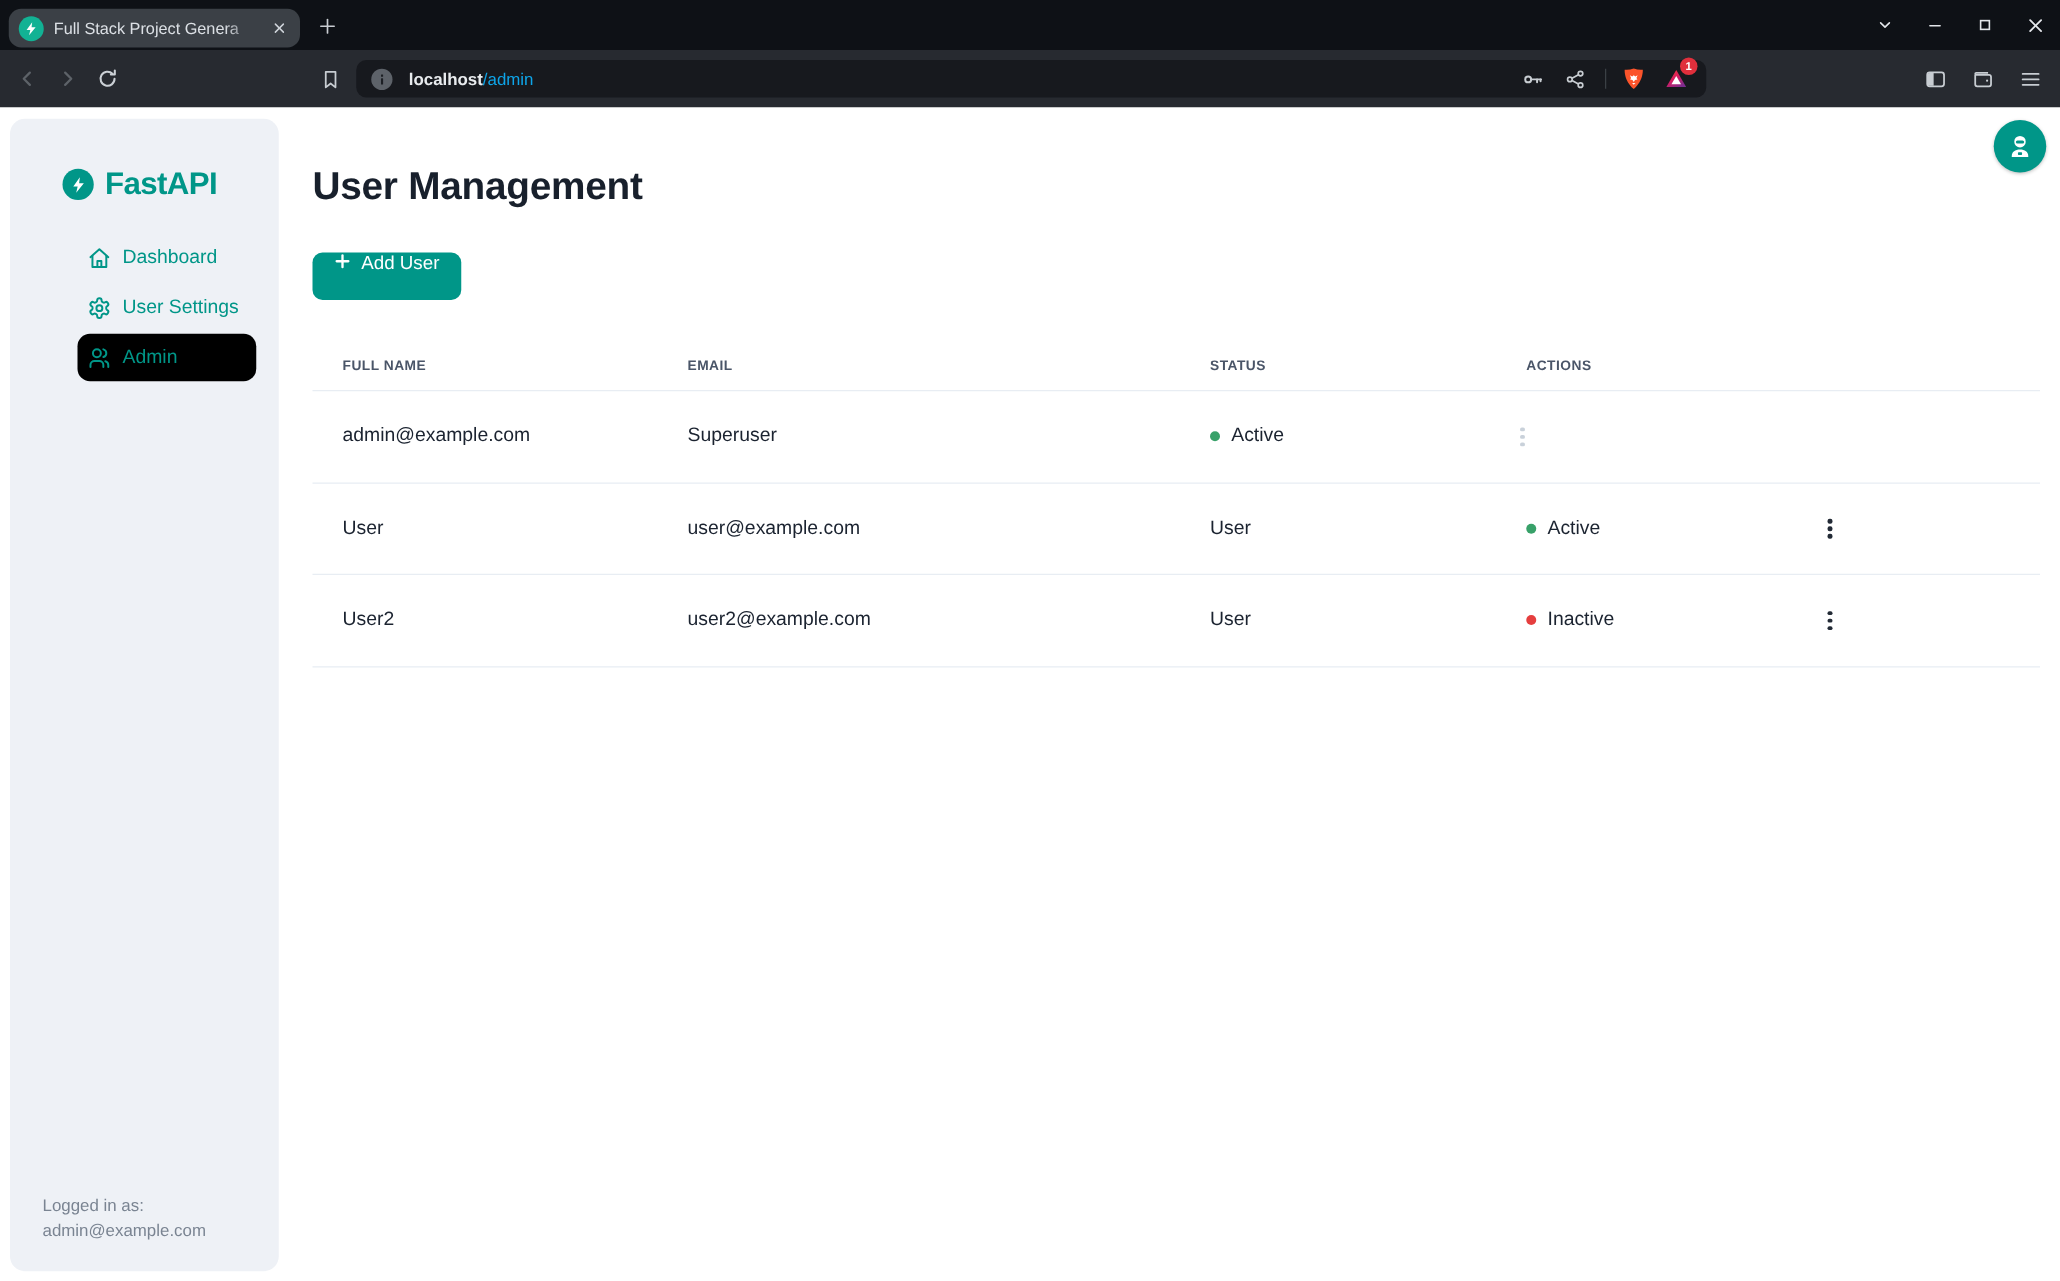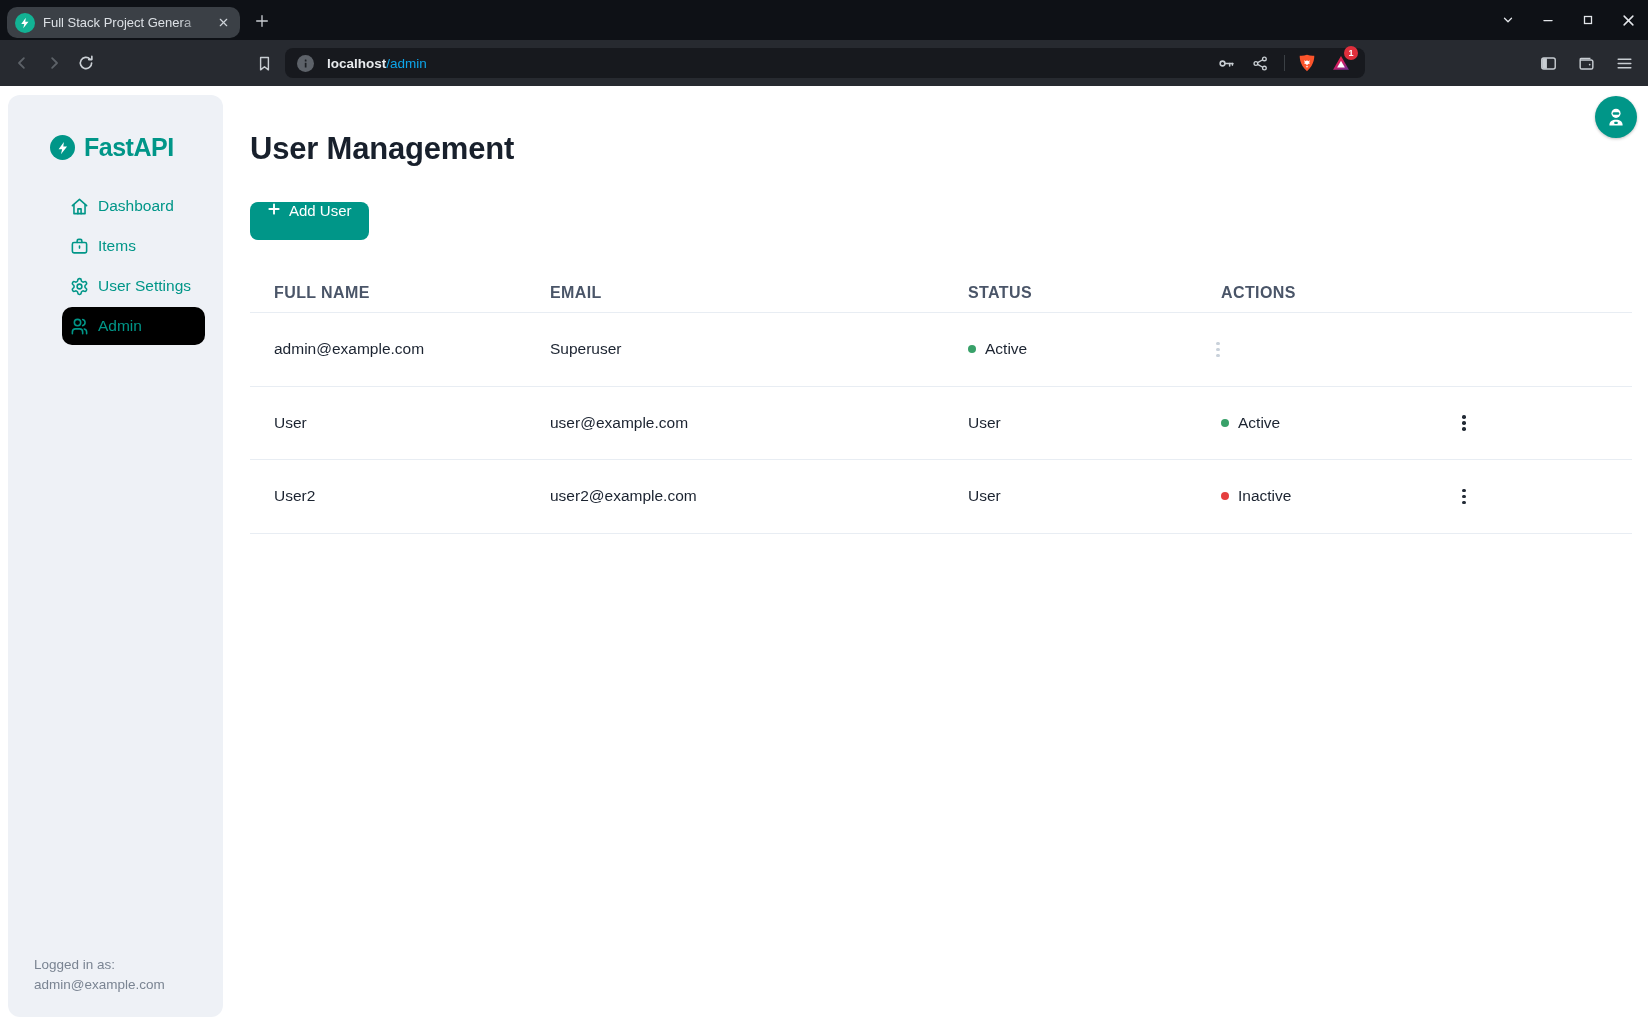--- a/index.html
+++ b/index.html
@@ -48,21 +48,21 @@
 
   .main { position:absolute; left:250px; top:0; width:1382px; }
   h1.page-title { margin-top:45px; font-size:31px; font-weight:bold; color:#18202c; letter-spacing:-0.2px; }
   .add-btn { margin-top:35px; display:inline-flex; gap:8px; height:38px; padding:0 17px; background:#009688; border:none; border-radius:8px; color:#fff; font-family:inherit; font-size:15px; font-weight:normal; cursor:pointer; }
 
   .table { margin-top:34px; }
   .tr { display:grid; grid-template-columns:276px 418px 253px 246px 1fr; border-bottom:1px solid #e8edf3; }
   .tr.head { height:39px; }
   .tr.row { height:73.5px; }
   .td, .th { display:flex; align-items:center; padding-left:24px; }
-  .th { font-size:16px; font-weight:bold; text-transform:uppercase; letter-spacing:0.4px; color:#4a5568; }
+  .th { font-size:11px; font-weight:bold; text-transform:uppercase; letter-spacing:0.4px; color:#4a5568; }
   .td { font-size:15.5px; color:#1b2330; }
   .muted { color:#848e9b; }
   .you-badge { margin-left:9px; background:#a9efd2; color:#174f44; font-size:11.5px; font-weight:bold; letter-spacing:0.4px; padding:2px 7px; border-radius:4px; }
   .dot { width:8px; height:8px; border-radius:50%; margin-right:9px; }
   .dot.green { background:#38A169; }
   .dot.red { background:#E53E3E; }
   .kebab { width:26px; height:26px; margin-left:-4px; background:none; border:none; display:flex; flex-direction:column; align-items:center; justify-content:center; gap:2.5px; cursor:pointer; }
   .kebab i { width:3.5px; height:3.5px; border-radius:50%; background:#222a35; }
   .kebab.disabled i { background:#c9d1da; }
   .td.actions { padding-left:12px; }
@@ -235,30 +235,20 @@
               <path d="m3 11 9-8 9 8"></path>
               <path d="M5 9.8V21h14V9.8"></path>
               <path d="M10 21v-6h4v6"></path>
             </svg>
         </span>
         <span>Dashboard</span>
       </div>
       <div class="nav-item">
         <span class="nicon">
           <svg width="19" height="19" viewBox="0 0 24 24" fill="none" stroke="#009688" stroke-width="2" stroke-linecap="round" stroke-linejoin="round">
-              <rect x="3" y="7" width="18" height="13" rx="2"></rect>
-              <path d="M9 7V5a2 2 0 0 1 2-2h2a2 2 0 0 1 2 2v2"></path>
-              <path d="M12 11.5v2.5"></path>
-            </svg>
-        </span>
-        <span>Items</span>
-      </div>
-      <div class="nav-item">
-        <span class="nicon">
-          <svg width="19" height="19" viewBox="0 0 24 24" fill="none" stroke="#009688" stroke-width="2" stroke-linecap="round" stroke-linejoin="round">
               <path d="M12.22 2h-.44a2 2 0 0 0-2 2v.18a2 2 0 0 1-1 1.73l-.43.25a2 2 0 0 1-2 0l-.15-.08a2 2 0 0 0-2.73.73l-.22.38a2 2 0 0 0 .73 2.73l.15.1a2 2 0 0 1 1 1.72v.51a2 2 0 0 1-1 1.74l-.15.09a2 2 0 0 0-.73 2.73l.22.38a2 2 0 0 0 2.73.73l.15-.08a2 2 0 0 1 2 0l.43.25a2 2 0 0 1 1 1.73V20a2 2 0 0 0 2 2h.44a2 2 0 0 0 2-2v-.18a2 2 0 0 1 1-1.73l.43-.25a2 2 0 0 1 2 0l.15.08a2 2 0 0 0 2.73-.73l.22-.39a2 2 0 0 0-.73-2.73l-.15-.08a2 2 0 0 1-1-1.74v-.5a2 2 0 0 1 1-1.74l.15-.09a2 2 0 0 0 .73-2.73l-.22-.38a2 2 0 0 0-2.73-.73l-.15.08a2 2 0 0 1-2 0l-.43-.25a2 2 0 0 1-1-1.73V4a2 2 0 0 0-2-2z"></path>
               <circle cx="12" cy="12" r="3"></circle>
             </svg>
         </span>
         <span>User Settings</span>
       </div>
       <div class="nav-item active">
         <span class="nicon">
           <svg width="19" height="19" viewBox="0 0 24 24" fill="none" stroke="#009688" stroke-width="2" stroke-linecap="round" stroke-linejoin="round">
               <path d="M16 21v-2a4 4 0 0 0-4-4H7a4 4 0 0 0-4 4v2"></path>

